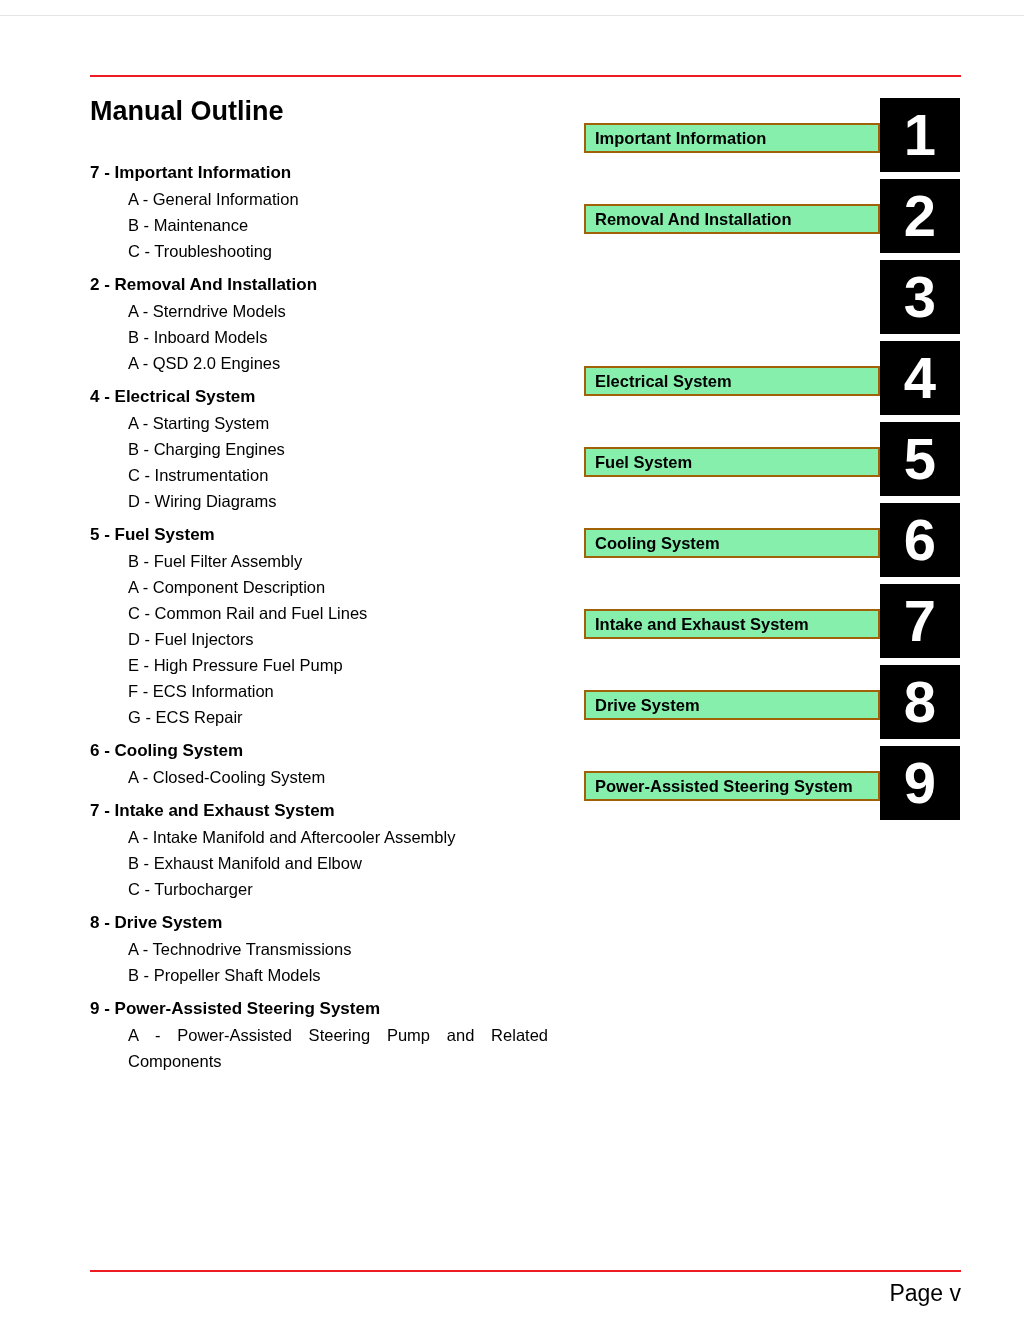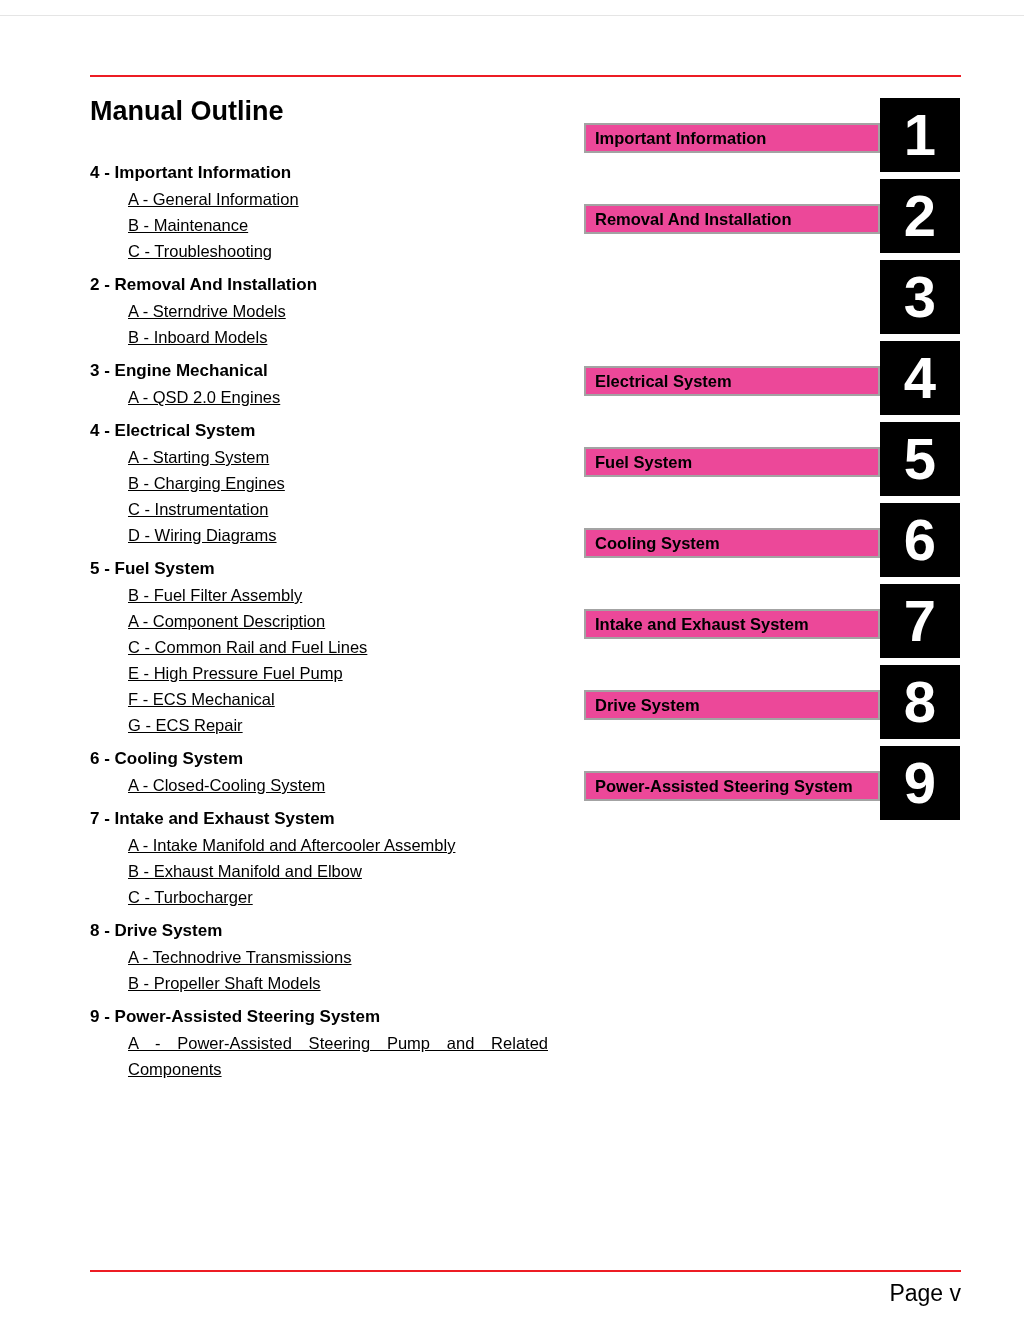--- a/index.html
+++ b/index.html
@@ -41,21 +41,20 @@
   .outline-section-label {
     font-size: 17px;
     font-weight: bold;
     line-height: 26px;
     margin-top: 8px;
   }
   .outline-item {
     padding-left: 38px;
     font-size: 16.5px;
     line-height: 26px;
-    text-decoration: underline;
   }
   .outline-item.justified {
     width: 458px; 
     text-align: justify;
   }
   .tabs {
     position: absolute;
     top: 82px;
     right: 64px;
     width: 376px;
@@ -79,22 +78,22 @@
     font-size: 58px;
     font-weight: bold;
     line-height: 1;
   }
   .tab-label-box {
     position: absolute;
     left: 0;
     top: 25px;
     width: 296px;
     height: 30px;
-    border: 2px solid #a3a3a3;
-    background: #ec4899;
+    border: 2px solid #a16207;
+    background: #86efac;
     display: flex;
     align-items: center;
     padding-left: 9px;
     font-size: 16.5px;
     font-weight: bold;
     white-space: nowrap;
   }
   .footer {
     position: absolute;
     right: 63px;
@@ -108,52 +107,52 @@
 
 <div class="page">
 
   <div class="rule rule-top"></div>
 
   <h1 class="page-title">Manual Outline</h1>
 
   <div class="outline">
 
     <div class="outline-section">
-      <div class="outline-section-label">4 - Important Information</div>
+      <div class="outline-section-label">7 - Important Information</div>
       <div class="outline-item">A - General Information</div>
       <div class="outline-item">B - Maintenance</div>
       <div class="outline-item">C - Troubleshooting</div>
     </div>
 
     <div class="outline-section">
       <div class="outline-section-label">2 - Removal And Installation</div>
       <div class="outline-item">A - Sterndrive Models</div>
       <div class="outline-item">B - Inboard Models</div>
     </div>
 
     <div class="outline-section">
-      <div class="outline-section-label">3 - Engine Mechanical</div>
       <div class="outline-item">A - QSD 2.0 Engines</div>
     </div>
 
     <div class="outline-section">
       <div class="outline-section-label">4 - Electrical System</div>
       <div class="outline-item">A - Starting System</div>
       <div class="outline-item">B - Charging Engines</div>
       <div class="outline-item">C - Instrumentation</div>
       <div class="outline-item">D - Wiring Diagrams</div>
     </div>
 
     <div class="outline-section">
       <div class="outline-section-label">5 - Fuel System</div>
       <div class="outline-item">B - Fuel Filter Assembly</div>
       <div class="outline-item">A - Component Description</div>
       <div class="outline-item">C - Common Rail and Fuel Lines</div>
+      <div class="outline-item">D - Fuel Injectors</div>
       <div class="outline-item">E - High Pressure Fuel Pump</div>
-      <div class="outline-item">F - ECS Mechanical</div>
+      <div class="outline-item">F - ECS Information</div>
       <div class="outline-item">G - ECS Repair</div>
     </div>
 
     <div class="outline-section">
       <div class="outline-section-label">6 - Cooling System</div>
       <div class="outline-item">A - Closed-Cooling System</div>
     </div>
 
     <div class="outline-section">
       <div class="outline-section-label">7 - Intake and Exhaust System</div>

